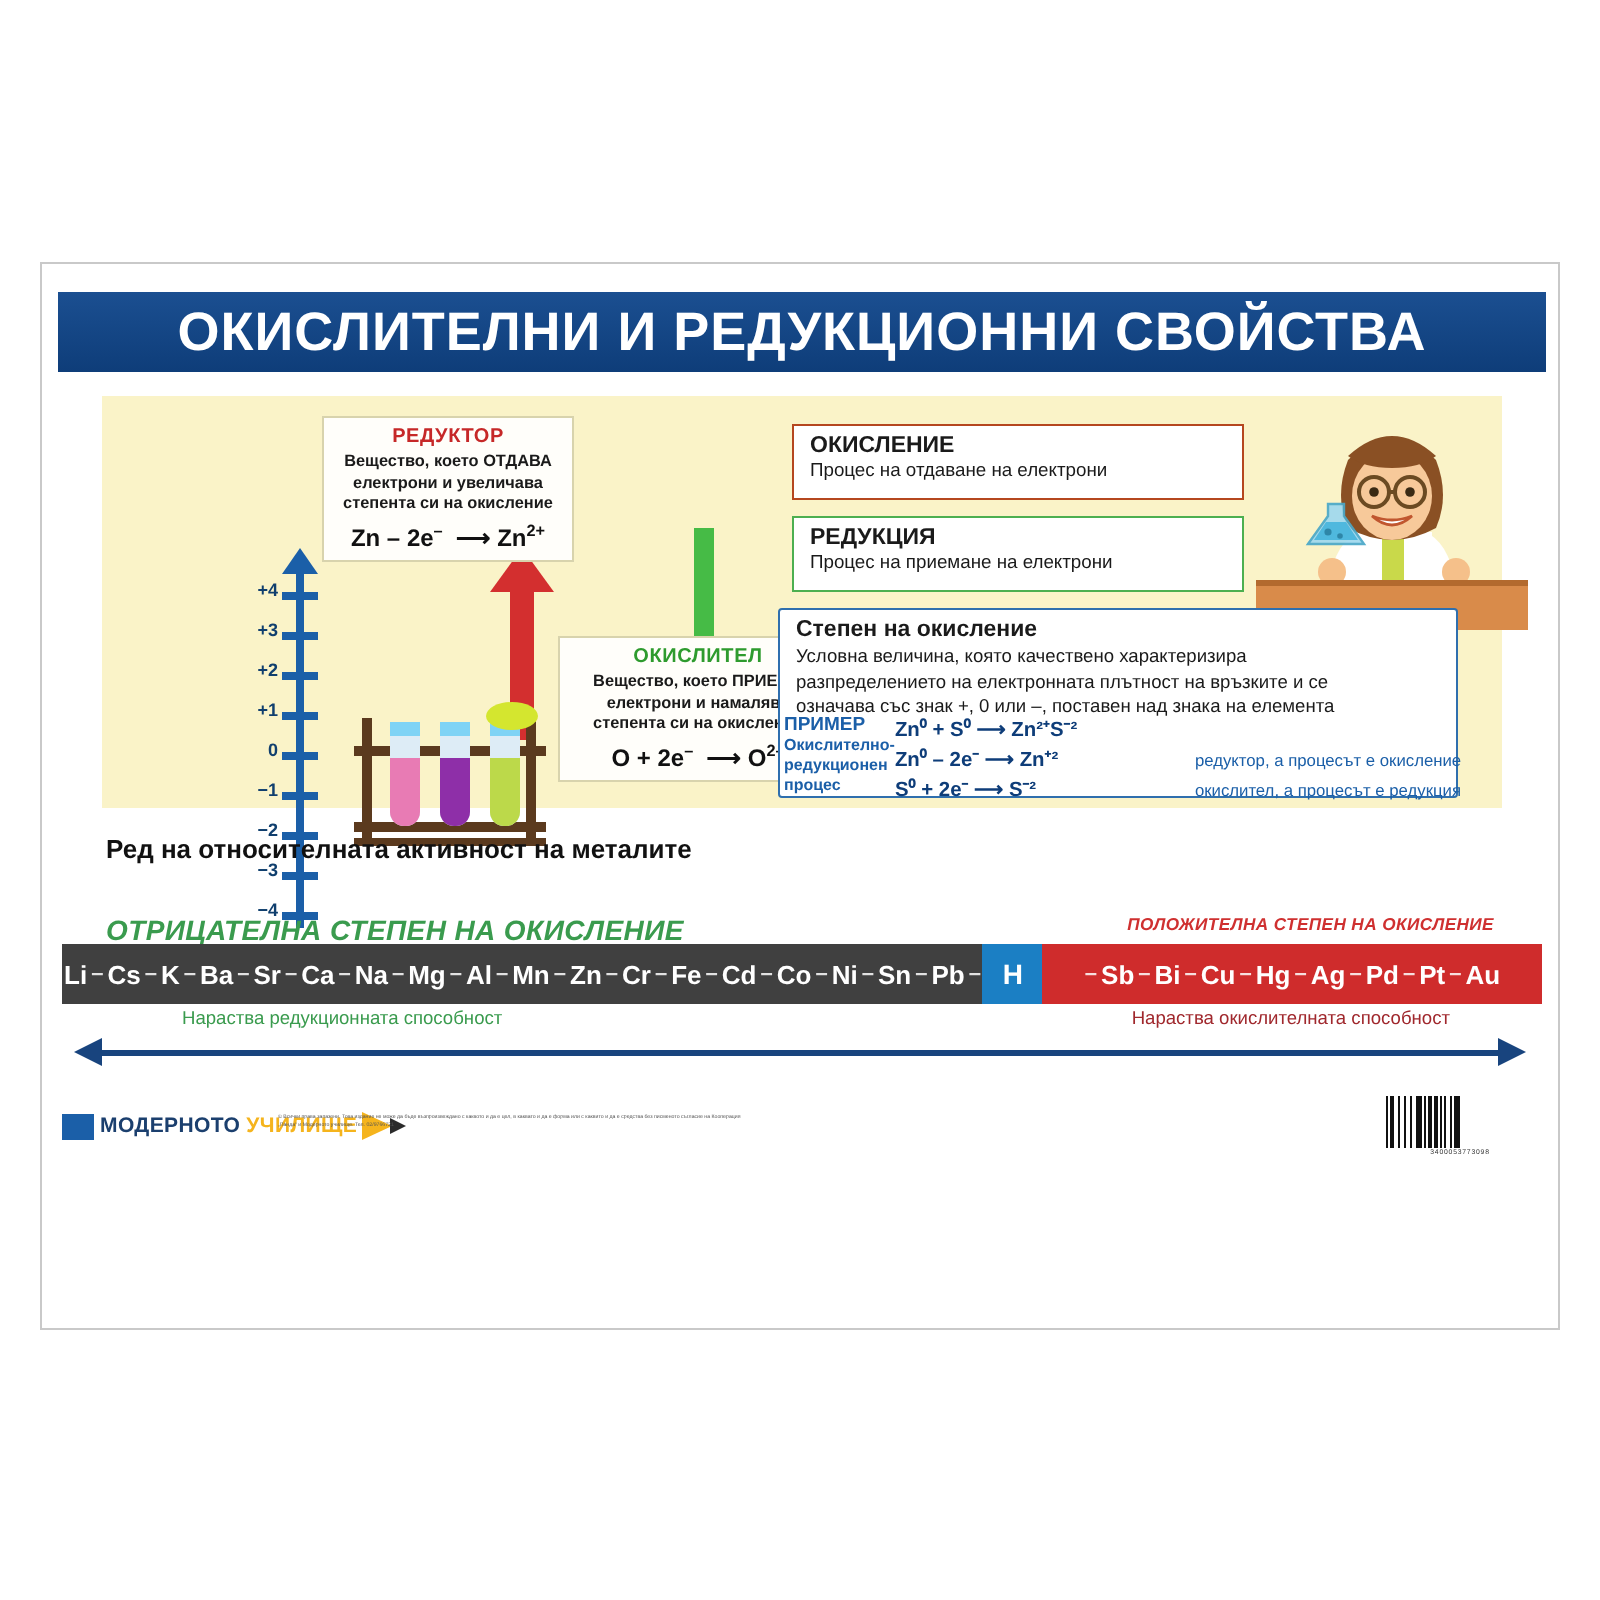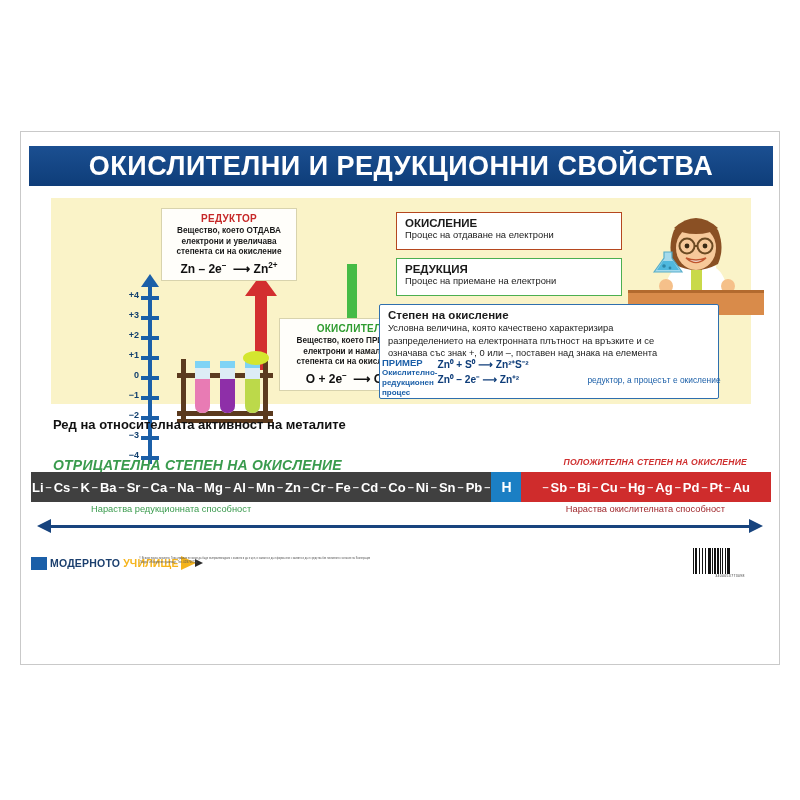--- a/index.html
+++ b/index.html
@@ -31,39 +31,39 @@
   
   .dnarrow{position:absolute;left:296px;top:66px;width:10px;height:62px;background:#46bb46;}
   .dnarrowhead{position:absolute;left:287px;top:125px;width:0;height:0;border-left:14px solid transparent;
                border-right:14px solid transparent;border-top:20px solid #46bb46;}
 
   
   .cbox{position:absolute;background:#fffefa;border:1px solid #d8d3ad;text-align:center;padding:4px 6px;box-sizing:border-box;}
   .cbox .h{font-size:10px;font-weight:bold;letter-spacing:.3px;margin-bottom:2px;}
   .cbox .t{font-size:8.2px;color:#1a1a1a;line-height:1.3;font-weight:bold;}
   .cbox .eq{font-size:12px;font-weight:bold;color:#111;margin-top:3px;}
-  #redbox{left:110px;top:10px;width:136px;}
+  #redbox{left:110px;top:10px;width:126px;}
   #redbox .h{color:#c62828;}
   #oxbox{left:228px;top:120px;width:140px;}
   #oxbox .h{color:#2e9b2e;}
 
   
   .rack{position:absolute;left:126px;top:155px;width:108px;height:70px;}
   .rbar{position:absolute;background:#5b3a1e;}
   .tube{position:absolute;width:15px;border-radius:0 0 7px 7px;overflow:hidden;}
   .tube .cap{height:7px;background:#7fd3f5;}
   .tube .liq{position:absolute;bottom:0;width:100%;}
 
   
   .rbox{position:absolute;background:#fff;box-sizing:border-box;padding:4px 8px;}
   .rbox .h{font-size:11.5px;font-weight:bold;color:#1a1a1a;}
   .rbox .t{font-size:9.4px;color:#1a1a1a;}
   #boxOx{left:345px;top:14px;width:226px;height:38px;border:1.6px solid #b5471f;}
   #boxRed{left:345px;top:60px;width:226px;height:38px;border:1.6px solid #4caf50;}
-  #boxDeg{left:328px;top:106px;width:340px;height:95px;border:1.6px solid #2f6fae;border-radius:2px;}
+  #boxDeg{left:338px;top:106px;width:340px;height:95px;border:1.6px solid #2f6fae;border-radius:2px;}
   #boxDeg .h{font-size:11.5px;margin-bottom:1px;}
   #boxDeg .t{font-size:9.3px;line-height:1.35;}
 
   .example{position:absolute;left:2px;top:52px;width:336px;display:flex;}
   .exleft{width:74px;}
   .exleft .eh{font-size:9.5px;font-weight:bold;color:#1b5fa8;}
   .exleft .es{font-size:8px;font-weight:bold;color:#1b5fa8;line-height:1.25;}
   .exeqs{flex:1;}
   .exrow{display:flex;align-items:baseline;margin-bottom:1px;}
   .eq2{font-size:10.2px;font-weight:bold;color:#0e3d79;width:124px;white-space:nowrap;}
@@ -246,20 +246,24 @@
         </div>
         <div class="exeqs">
           <div class="exrow">
             <div class="eq2">Zn⁰ + S⁰ ⟶ Zn²⁺S⁻²</div>
             <div class="exnote"></div>
           </div>
           <div class="exrow">
             <div class="eq2">Zn⁰ – 2e⁻ ⟶ Zn⁺²</div>
             <div class="exnote">редуктор, а процесът е окисление</div>
           </div>
+          <div class="exrow">
+            <div class="eq2">S⁰ + 2e⁻ ⟶ S⁻²</div>
+            <div class="exnote">окислител, а процесът е редукция</div>
+          </div>
         </div>
       </div>
     </div>
   </div>
 
   <div class="metalsHead">Ред на относителната активност на металите</div>
   <div class="lblNeg">ОТРИЦАТЕЛНА СТЕПЕН НА ОКИСЛЕНИЕ</div>
   <div class="lblPos">ПОЛОЖИТЕЛНА СТЕПЕН НА ОКИСЛЕНИЕ</div>
 
   <div class="series">

